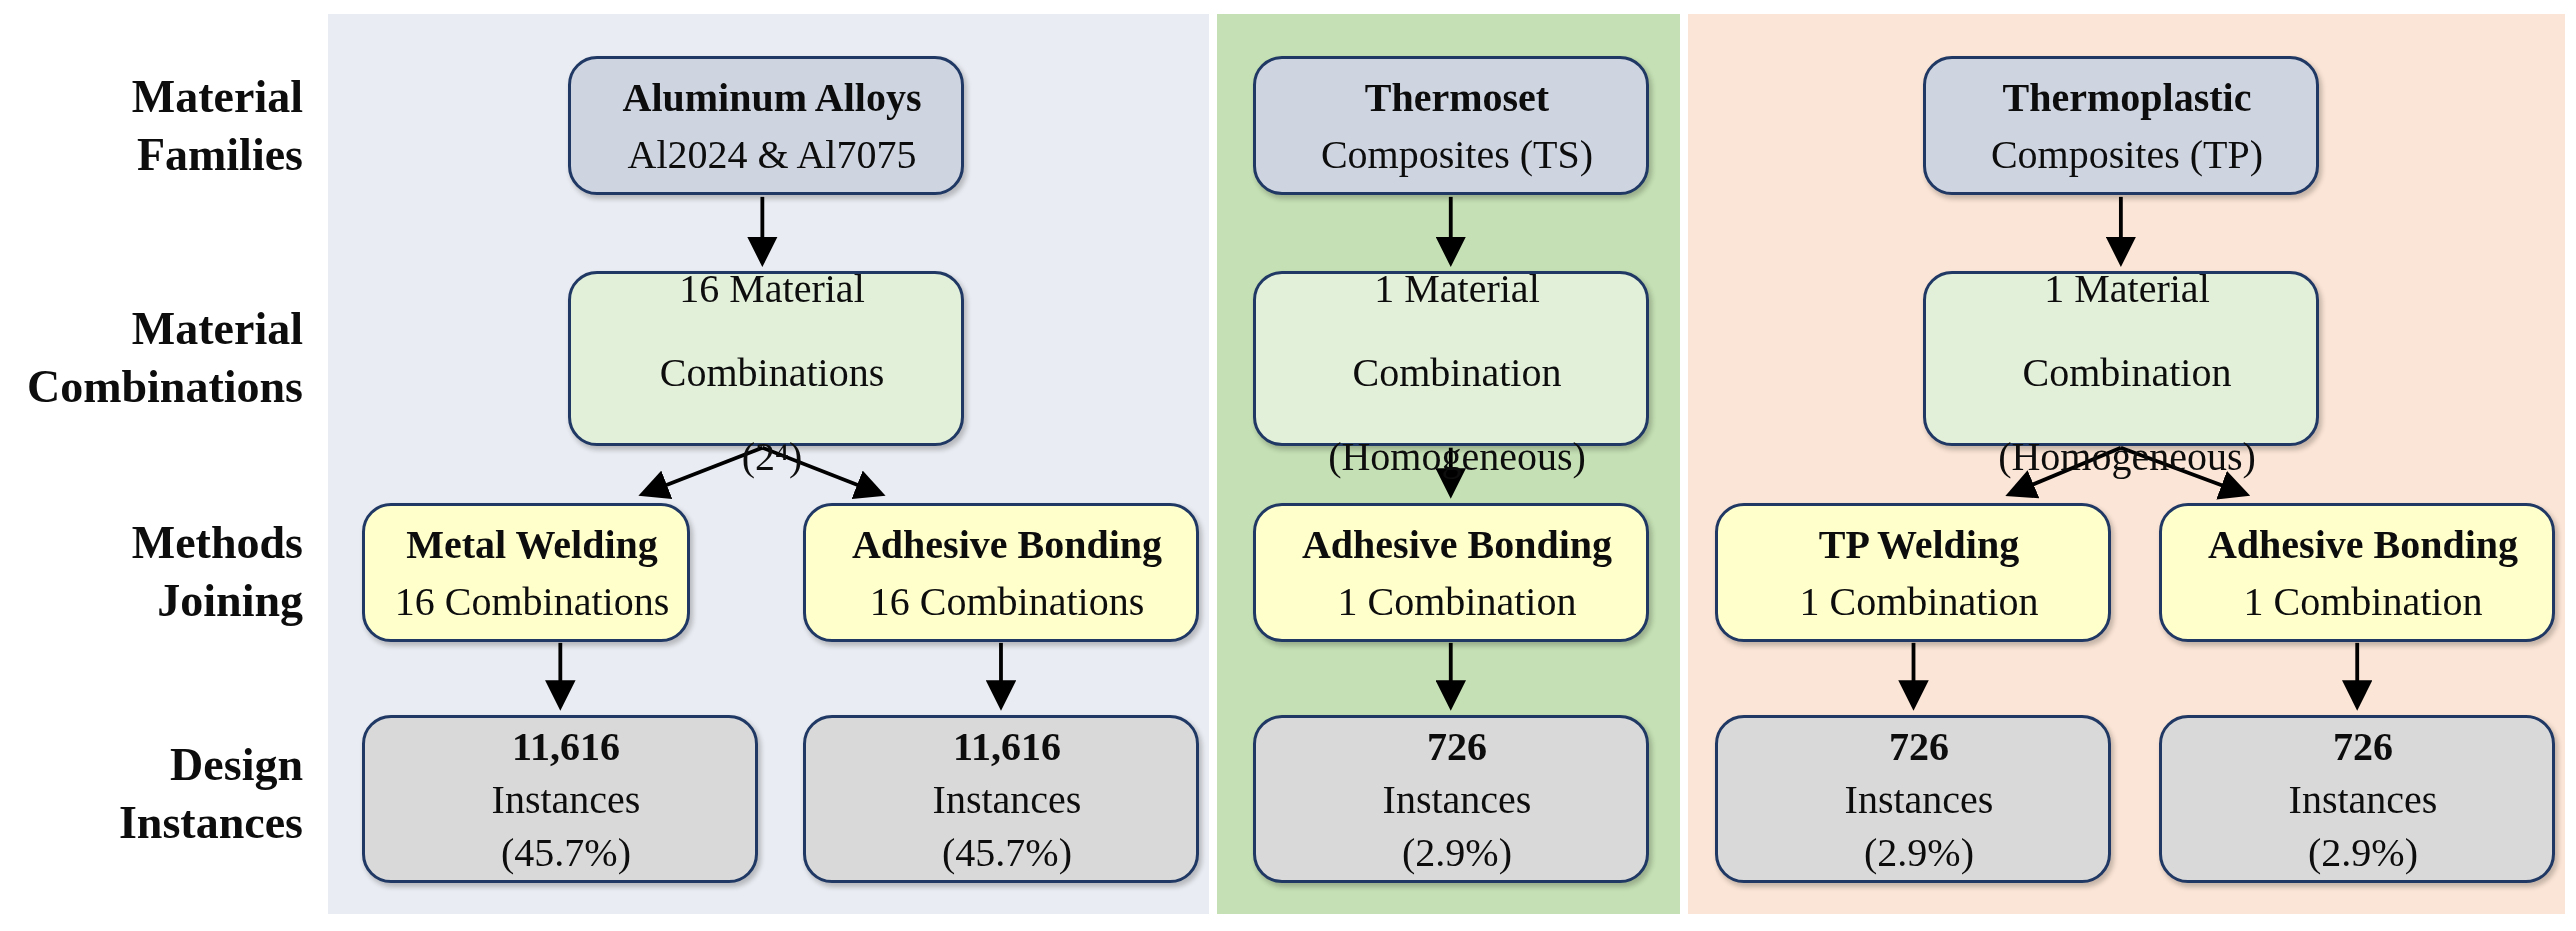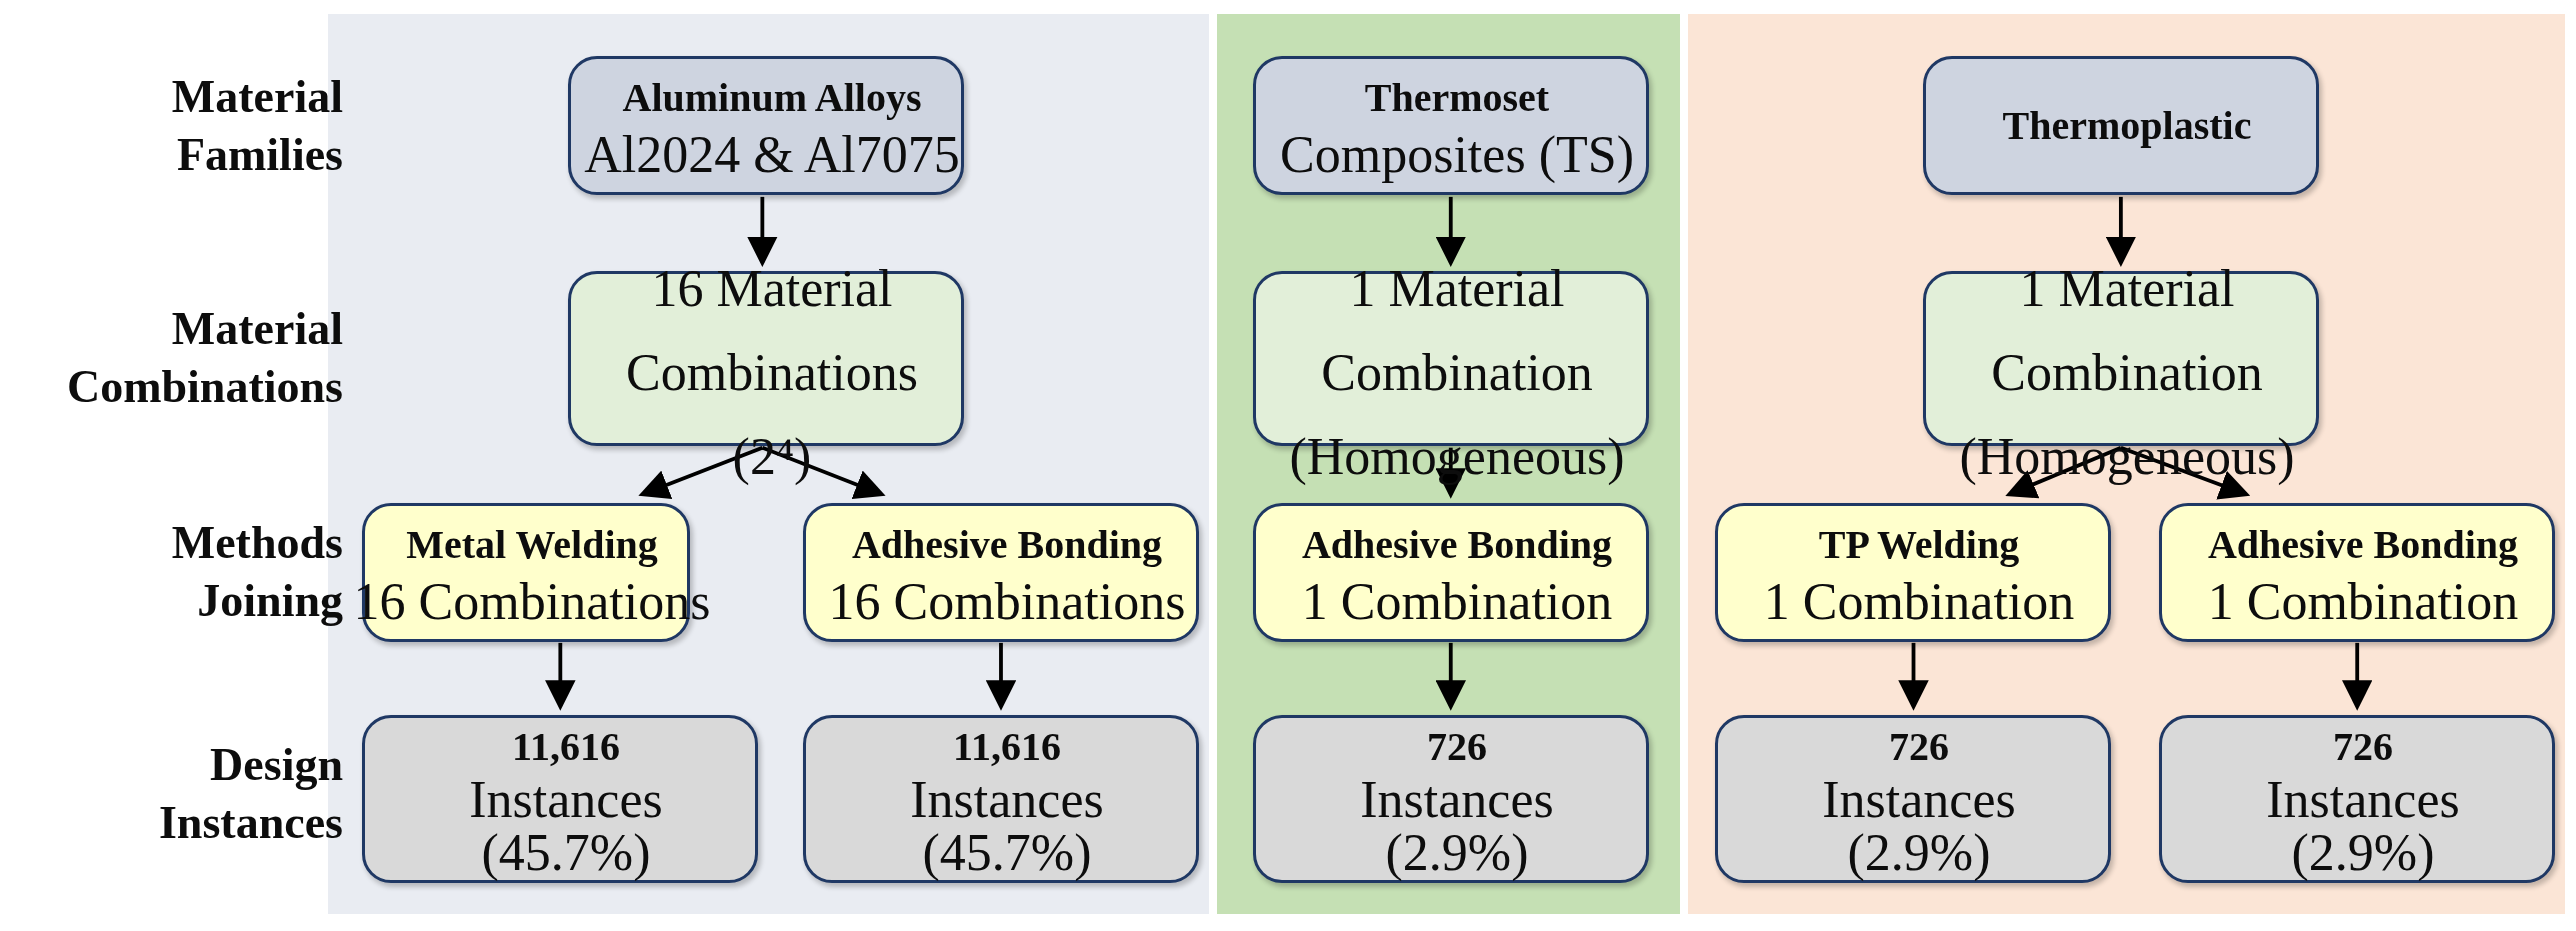--- a/index.html
+++ b/index.html
@@ -10,40 +10,40 @@
     font-family:"Liberation Serif","DejaVu Serif",serif;
     color:#0d0d0d;
     overflow:hidden;
   }
   .panel{position:absolute;top:13.7px;height:900px;}
   .p-aluminum{left:328px;width:881px;background:var(--c-aluminum_panel,#e9ecf2);}
   .p-thermoset{left:1217px;width:463px;background:var(--c-thermoset_panel,#c5e0b4);}
   .p-thermoplastic{left:1688px;width:877px;background:var(--c-thermoplastic_panel,#fbe5d6);}
 
   .rowlabel{
-    position:absolute;left:8px;width:303px;text-align:right;
-    font-weight:bold;font-size:46px;line-height:58px;white-space:nowrap;padding-left:32px;
+    position:absolute;left:0;width:303px;text-align:right;
+    font-weight:bold;font-size:46px;line-height:58px;white-space:nowrap;
   }
 
   .box{
     position:absolute;box-sizing:border-box;
     border:3.8px solid var(--c-border,#1f3864);
     border-radius:29px;
     display:flex;flex-direction:column;align-items:center;justify-content:center;
     text-align:center;
     box-shadow:2.3px 3.8px 5.3px rgba(0,0,0,0.22);
     padding-left:12px;
   }
   .fam{background:var(--c-family_fill,#ced4e0);}
   .comb{background:var(--c-combination_fill,#e2efd9);}
   .join{background:var(--c-joining_fill,#ffffcc);}
   .inst{background:var(--c-instance_fill,#d9d9d9);}
 
   .t{font-weight:bold;font-size:40px;line-height:57px;white-space:nowrap;}
-  .s{font-size:52px;line-height:57px;white-space:nowrap;}
+  .s{font-size:40px;line-height:57px;white-space:nowrap;}
   .comb .s{line-height:56px;margin-top:28px;}
   .inst .t,.inst .s{line-height:53px;}
 
   svg.arrows{position:absolute;left:0;top:0;}
 </style>
 </head>
 <body>
 
 <div class="canvas">
 
@@ -136,20 +136,21 @@
     <div class="s">1 Combination</div>
   </div>
   <div class="box inst" style="left:1253px;top:715px;width:396px;height:168px">
     <div class="t">726</div>
     <div class="s">Instances</div>
     <div class="s">(2.9%)</div>
   </div>
 
   <div class="box fam" style="left:1923px;top:56px;width:396px;height:139px">
     <div class="t">Thermoplastic</div>
+    <div class="s">Composites (TP)</div>
   </div>
   <div class="box comb" style="left:1923px;top:271px;width:396px;height:175px">
     <div class="s">1 Material</div>
     <div class="s">Combination</div>
     <div class="s">(Homogeneous)</div>
   </div>
   <div class="box join" style="left:1715px;top:503px;width:396px;height:139px">
     <div class="t">TP Welding</div>
     <div class="s">1 Combination</div>
   </div>

